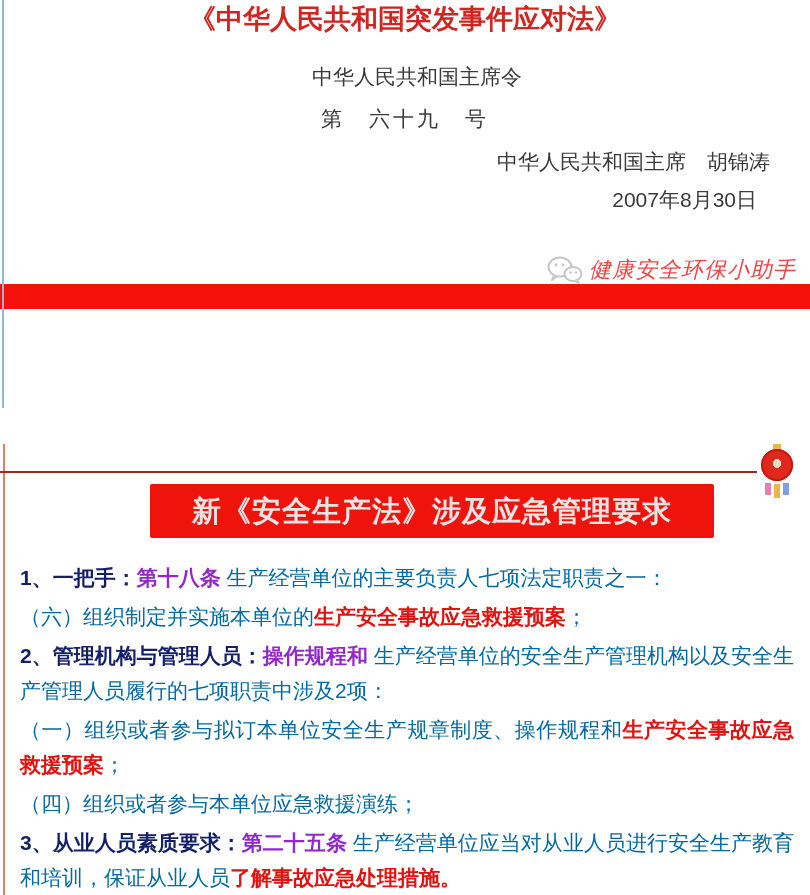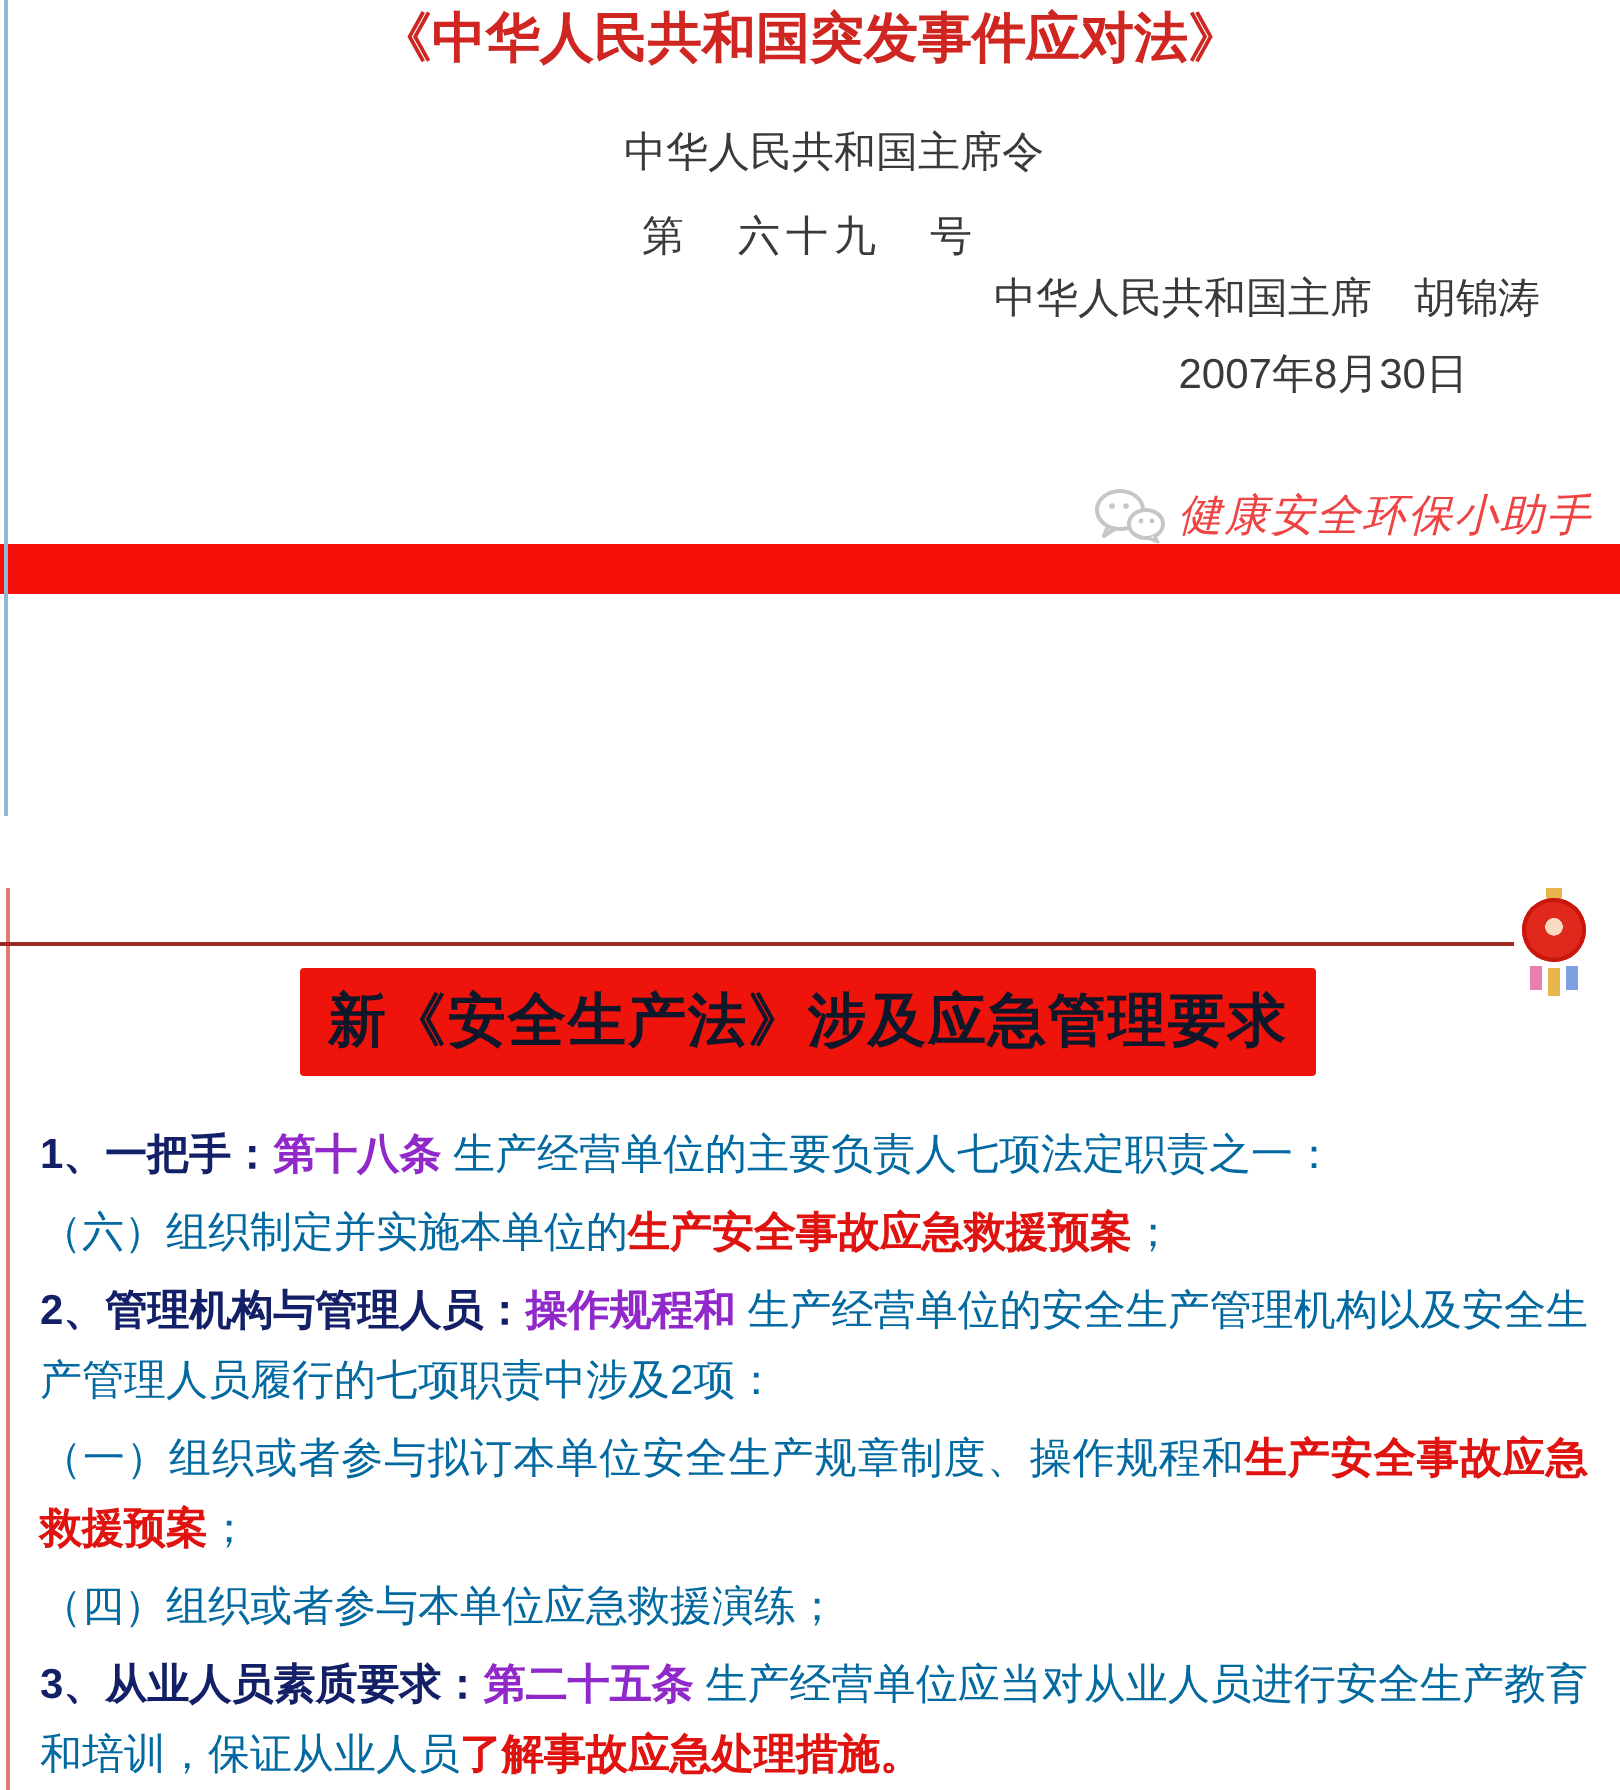--- a/index.html
+++ b/index.html
@@ -6,44 +6,44 @@
   .page{position:relative;width:810px;height:895px;background:#ffffff;overflow:hidden;
         font-family:"Liberation Sans","DejaVu Sans",sans-serif;}
   
   .doc-title{margin:4px 0 0;font-size:27px;line-height:30px;font-weight:bold;
              text-align:center;color:#cf2621;}
   .decree-heading{margin-top:30px;font-size:21px;line-height:26px;text-align:center;color:#3a3a3a;margin-left:24px;}
   .decree-number{margin-top:16px;font-size:21px;line-height:26px;text-align:center;
                  letter-spacing:3px;color:#3a3a3a;}
   .decree-body{margin:12px 0 0;padding:0 26px;font-size:21px;line-height:40px;
                color:#3a3a3a;text-indent:2em;text-align:justify;}
-  .decree-signature{margin-top:4px;padding-right:40px;text-align:right;font-size:21px;
+  .decree-signature{margin-top:16px;padding-right:40px;text-align:right;font-size:21px;
                     line-height:28px;color:#3a3a3a;}
-  .decree-date{margin-top:10px;padding-right:76px;text-align:right;font-size:21px;
+  .decree-date{margin-top:10px;padding-right:53px;text-align:right;font-size:21px;
                line-height:28px;color:#3a3a3a;}
   .watermark-row{margin-top:42px;height:28px;padding-right:14px;display:flex;
                  justify-content:flex-end;align-items:center;gap:6px;}
   .watermark-text{font-size:22px;color:#ef4444;text-shadow:0 1px 1px #ffffff;letter-spacing:1px;font-style:italic;}
   .red-bar{width:810px;height:25px;background:#f6100a;}
   
   .edge-line-blue{position:absolute;left:2px;top:0;width:2px;height:408px;background:#8fb9d7;}
   .edge-line-pink{position:absolute;left:3px;top:444px;width:2px;height:451px;background:#e27d72;}
   .divider-line{position:absolute;left:0;top:471px;width:757px;height:2px;background:#9e2a24;}
   
   .lantern{position:absolute;left:757px;top:444px;width:40px;height:56px;}
   .lantern .cap{position:absolute;left:16px;top:0;width:8px;height:5px;background:#e8b64c;}
   .lantern .body{position:absolute;left:4px;top:5px;width:32px;height:32px;border-radius:50%;
                  background:radial-gradient(circle at 50% 45%, #f9d9c0 0 18%, #e0281c 19% 70%, #b81208 100%);
                  box-shadow:inset 0 0 0 2px #c8170c;}
   .lantern .tassel1{position:absolute;left:8px;top:39px;width:6px;height:12px;background:#e87fb0;}
   .lantern .tassel2{position:absolute;left:17px;top:40px;width:6px;height:14px;background:#e8b64c;}
   .lantern .tassel3{position:absolute;left:26px;top:39px;width:6px;height:12px;background:#7f9fe0;}
   
-  .banner{position:absolute;left:150px;top:484px;width:508px;height:54px;background:#ee130b;
-          color:#0f172a;font-size:29px;font-weight:bold;text-align:center;line-height:54px;
+  .banner{position:absolute;left:150px;top:484px;width:564px;height:54px;background:#ee130b;
+          color:#e5e5e5;font-size:29px;font-weight:bold;text-align:center;line-height:54px;
           letter-spacing:1px;border-radius:2px;}
   .rules{position:absolute;left:20px;top:560px;width:774px;}
   .rules p{margin:0 0 4px;font-size:21px;line-height:35px;color:#1d2d78;text-align:justify;}
   .seg-normal{color:#0369a1;}
   .seg-lead{color:#131f66;font-weight:bold;}
   .seg-article{color:#9128c9;font-weight:bold;}
   .seg-red{color:#df1310;font-weight:bold;}
 </style>
 </head>
 <body>

